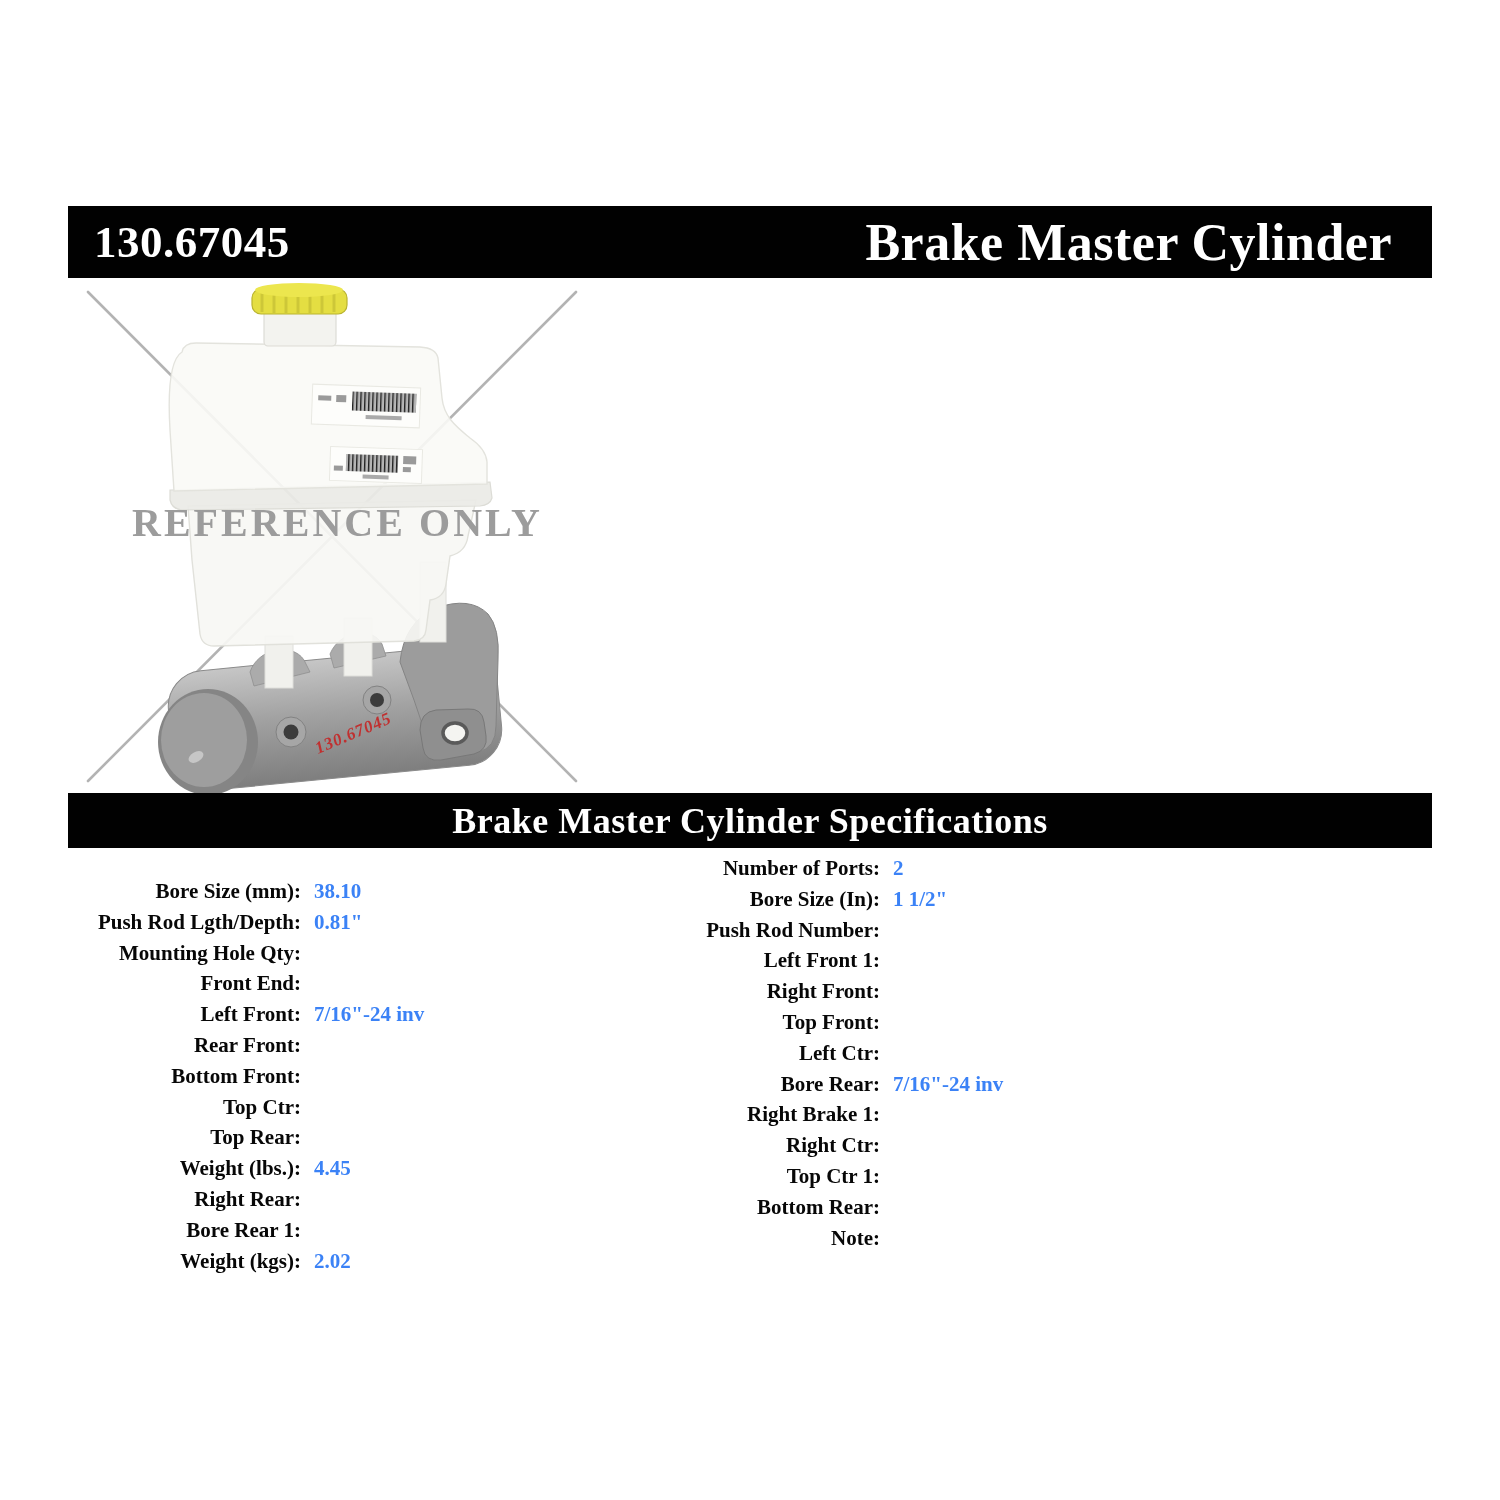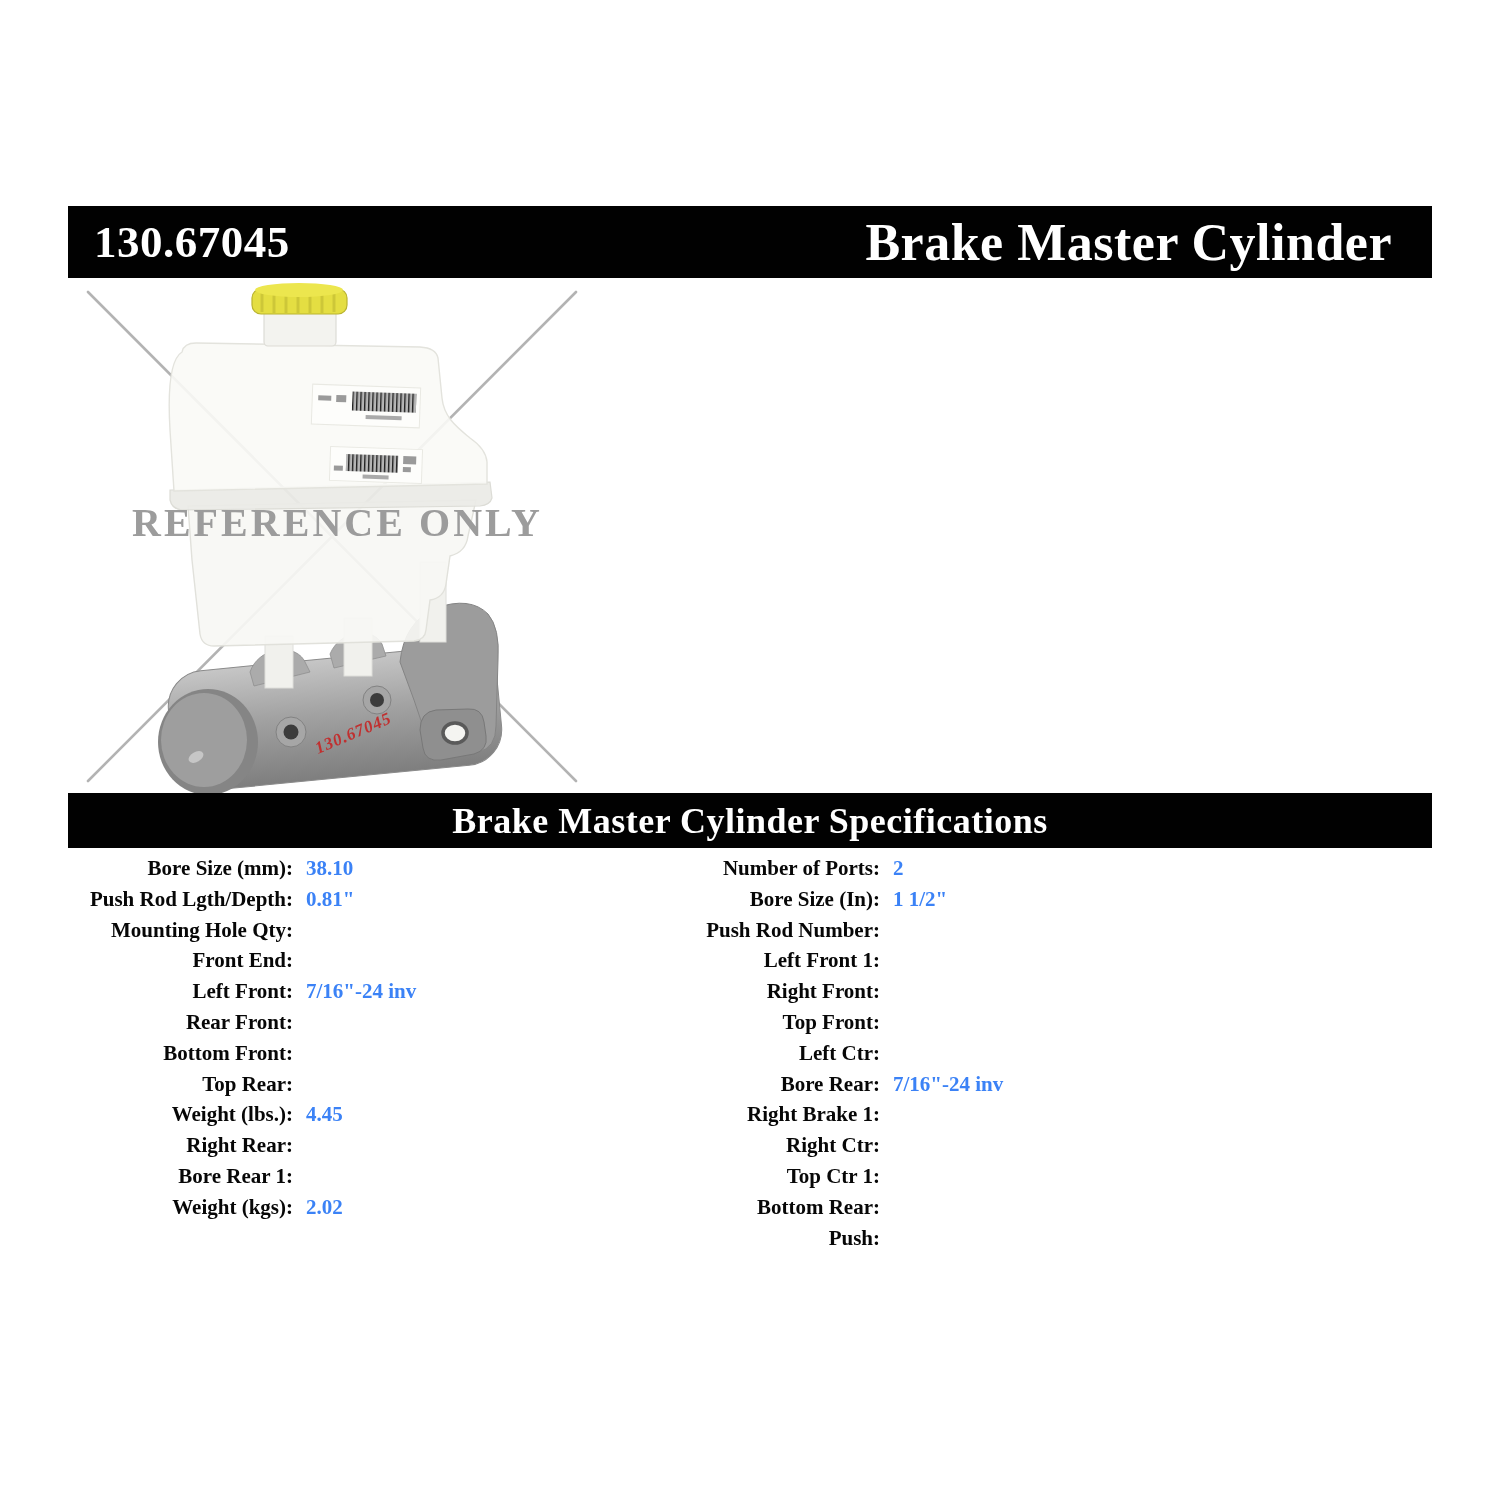--- a/index.html
+++ b/index.html
@@ -16,21 +16,21 @@
     display:flex;align-items:center;
   }
   .top-bar{top:206px;height:72px;justify-content:space-between;padding:0;}
   .part-number{font-size:45px;font-weight:bold;margin-left:26px;letter-spacing:0.5px;}
   .product-name{font-size:52px;font-weight:bold;margin-right:40px;letter-spacing:0.5px;}
   .spec-bar{top:793px;height:55px;justify-content:center;}
   .spec-title{font-size:36px;font-weight:bold;letter-spacing:0.5px;}
   .photo{position:absolute;left:60px;top:280px;width:560px;height:520px;}
   .spec-table{position:absolute;top:853px;left:0;width:1500px;}
   .spec-col{position:absolute;top:0;}
-  .col-left{left:60px;width:600px;}
+  .col-left{left:68px;width:600px;margin-top:23px;}
   .col-right{left:580px;width:700px;}
   .spec-row{display:flex;height:30.8px;line-height:30.8px;}
   .spec-label{font-weight:bold;font-size:21px;color:#070707;text-align:right;flex:0 0 auto;}
   .col-left .spec-label{width:233px;}
   .col-right .spec-label{width:300px;}
   .spec-value{font-weight:bold;font-size:21px;color:#3b82f6;margin-left:13px;white-space:pre;}
 </style>
 </head>
 <body>
 
@@ -161,20 +161,24 @@
         </div>
       <div class="spec-row">
           <span class="spec-label">Rear Front:</span>
           <span class="spec-value"></span>
         </div>
       <div class="spec-row">
           <span class="spec-label">Bottom Front:</span>
           <span class="spec-value"></span>
         </div>
       <div class="spec-row">
+          <span class="spec-label">Top Ctr:</span>
+          <span class="spec-value"></span>
+        </div>
+      <div class="spec-row">
           <span class="spec-label">Top Rear:</span>
           <span class="spec-value"></span>
         </div>
       <div class="spec-row">
           <span class="spec-label">Weight (lbs.):</span>
           <span class="spec-value">4.45</span>
         </div>
       <div class="spec-row">
           <span class="spec-label">Right Rear:</span>
           <span class="spec-value"></span>
@@ -232,19 +236,19 @@
         </div>
       <div class="spec-row">
           <span class="spec-label">Top Ctr 1:</span>
           <span class="spec-value"></span>
         </div>
       <div class="spec-row">
           <span class="spec-label">Bottom Rear:</span>
           <span class="spec-value"></span>
         </div>
       <div class="spec-row">
-          <span class="spec-label">Push:</span>
+          <span class="spec-label">Note:</span>
           <span class="spec-value"></span>
         </div>
     </div>
 
   </div>
 </div>
 
 </body></html>

